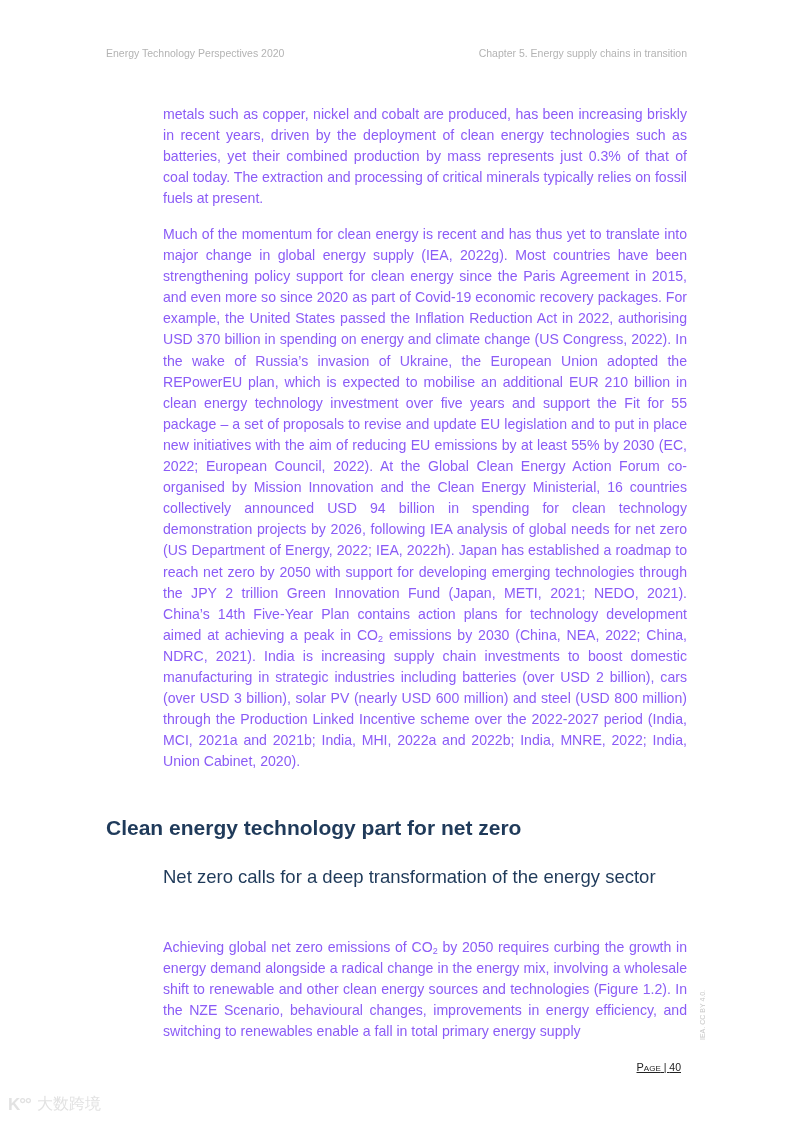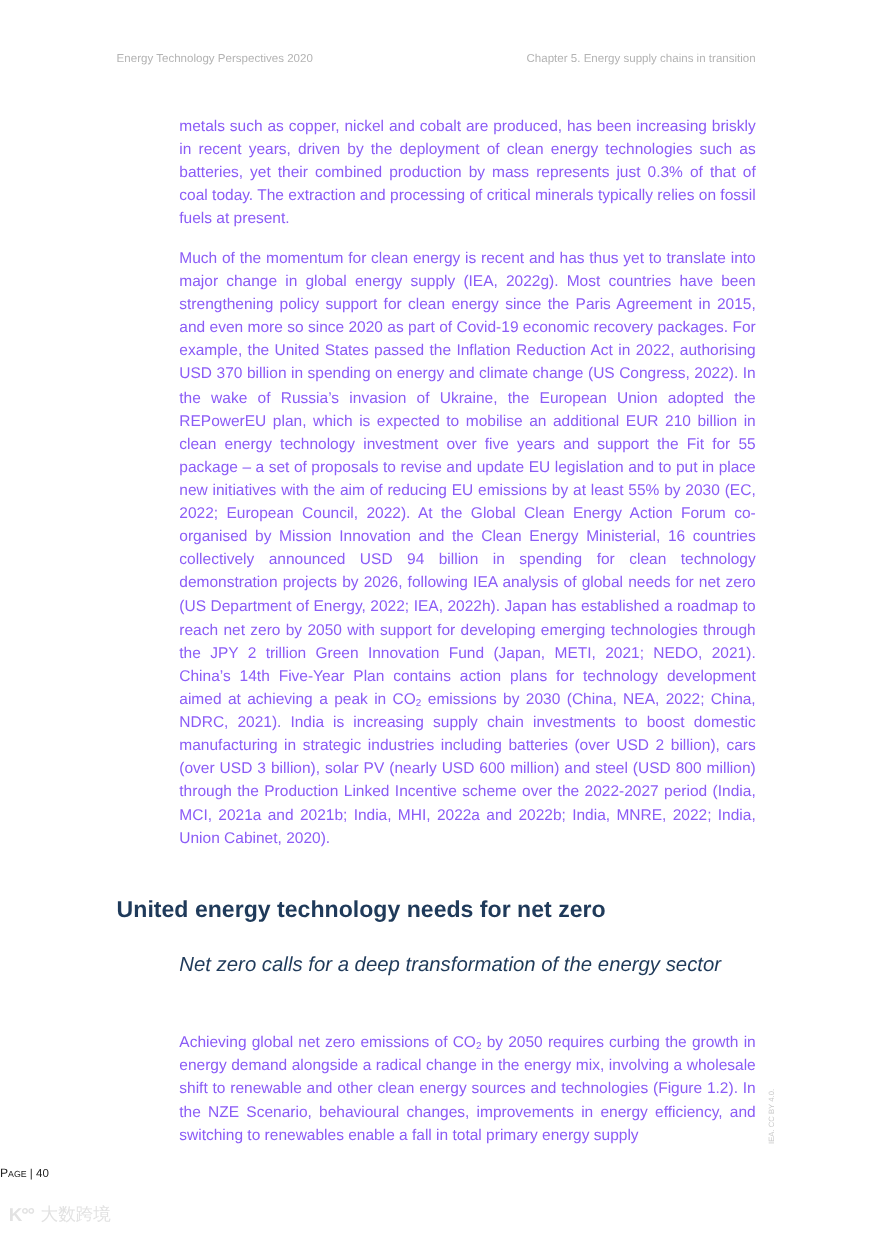--- a/index.html
+++ b/index.html
@@ -5,24 +5,24 @@
     html, body { margin: 0; padding: 0; background: #ffffff; }
     body { width: 793px; height: 1122px; position: relative; overflow: hidden; font-family: "Liberation Sans", sans-serif; color: #111; }
     .running-header { position: absolute; top: 47px; left: 106px; right: 106px; height: 16px; font-size: 10.5px; color: #b3b3b3; }
     .running-header .left { position: absolute; left: 0; top: 0; }
     .running-header .right { position: absolute; right: 0; top: 0; }
     .body-col { position: absolute; left: 163px; width: 524px; font-size: 14.1px; line-height: 21.1px; text-align: justify; color: #8b5cf6; }
     .p1 { top: 104px; }
     .p2 { top: 224px; }
     .body-col p { margin: 0; }
     .h1 { position: absolute; top: 816px; left: 106px; font-size: 21px; font-weight: bold; color: #1f3a5a; margin: 0; }
-    .h2 { position: absolute; top: 866px; left: 163px; font-size: 18.5px; font-weight: normal; color: #1f3a5a; margin: 0; font-style: italic; }
+    .h2 { position: absolute; top: 866px; left: 163px; font-size: 18.5px; font-weight: normal; color: #1f3a5a; margin: 0; }
     .p3 { top: 937px; }
     sub { font-size: 9px; vertical-align: -2px; line-height: 0; }
-    .footer { position: absolute; top: 1061px; left: 0; width: 793px; text-align: left; font-size: 10.5px; color: #222; }
+    .footer { position: absolute; top: 1061px; left: 0; width: 681px; text-align: right; font-size: 10.5px; color: #222; text-decoration: underline; }
     .footer .sc { font-variant: small-caps; font-size: 11px; }
     .license { position: absolute; left: 699px; top: 1040px; transform: rotate(-90deg); transform-origin: left top; font-size: 7px; color: #c8c8c8; white-space: nowrap; }
     .watermark { position: absolute; left: 8px; top: 1094px; font-size: 16px; color: #e2e2e2; display: flex; align-items: center; gap: 6px; }
     .wm-logo { font-weight: bold; font-size: 17px; letter-spacing: -1px; }
   </style>
 </head>
 <body>
 
 <div class="running-header">
   <span class="left">Energy Technology Perspectives 2020</span>
@@ -30,21 +30,21 @@
 </div>
 
 <div class="body-col p1">
   <p>metals such as copper, nickel and cobalt are produced, has been increasing briskly in recent years, driven by the deployment of clean energy technologies such as batteries, yet their combined production by mass represents just 0.3% of that of coal today. The extraction and processing of critical minerals typically relies on fossil fuels at present.</p>
 </div>
 
 <div class="body-col p2">
   <p><span>Much of the momentum for clean energy is recent and has thus yet to translate into major change in global energy supply (IEA, 2022g). Most countries have been strengthening policy support for clean energy since the Paris Agreement in 2015, and even more so since 2020 as part of Covid-19 economic recovery packages. For example, the United States passed the Inflation Reduction Act in 2022, authorising USD 370 billion in spending on energy and climate change (US Congress, 2022). In the wake of Russia’s invasion of Ukraine, the European Union adopted the REPowerEU plan, which is expected to mobilise an additional EUR 210 billion in clean energy technology investment over five years and support the Fit for 55 package – a set of proposals to revise and update EU legislation and to put in place new initiatives with the aim of reducing EU emissions by at least 55% by 2030 (EC, 2022; European Council, 2022). At the Global Clean Energy Action Forum co-organised by Mission Innovation and the Clean Energy Ministerial, 16 countries collectively announced USD 94 billion in spending for clean technology demonstration projects by 2026, following IEA analysis of global needs for net zero (US Department of Energy, 2022; IEA, 2022h). Japan has established a roadmap to reach net zero by 2050 with support for developing emerging technologies through the JPY 2 trillion Green Innovation Fund (Japan, METI, 2021; NEDO, 2021). China’s 14th Five-Year Plan contains action plans for technology development aimed at achieving a peak in CO</span><sub>2</sub><span> emissions by 2030 (China, NEA, 2022; China, NDRC, 2021). India is increasing supply chain investments to boost domestic manufacturing in strategic industries including batteries (over USD 2 billion), cars (over USD 3 billion), solar PV (nearly USD 600 million) and steel (USD 800 million) through the Production Linked Incentive scheme over the 2022-2027 period (India, MCI, 2021a and 2021b; India, MHI, 2022a and 2022b; India, MNRE, 2022; India, Union Cabinet, 2020).</span></p>
 </div>
 
-<h1 class="h1">United energy technology needs for net zero</h1>
+<h1 class="h1">Clean energy technology part for net zero</h1>
 <h2 class="h2">Net zero calls for a deep transformation of the energy sector</h2>
 
 <div class="body-col p3">
   <p><span>Achieving global net zero emissions of CO</span><sub>2</sub><span> by 2050 requires curbing the growth in energy demand alongside a radical change in the energy mix, involving a wholesale shift to renewable and other clean energy sources and technologies (Figure 1.2). In the NZE Scenario, behavioural changes, improvements in energy efficiency, and switching to renewables enable a fall in total primary energy supply</span></p>
 </div>
 
 <div class="footer">
   <span class="sc">Page</span><span> | </span><span>40</span>
 </div>
 

